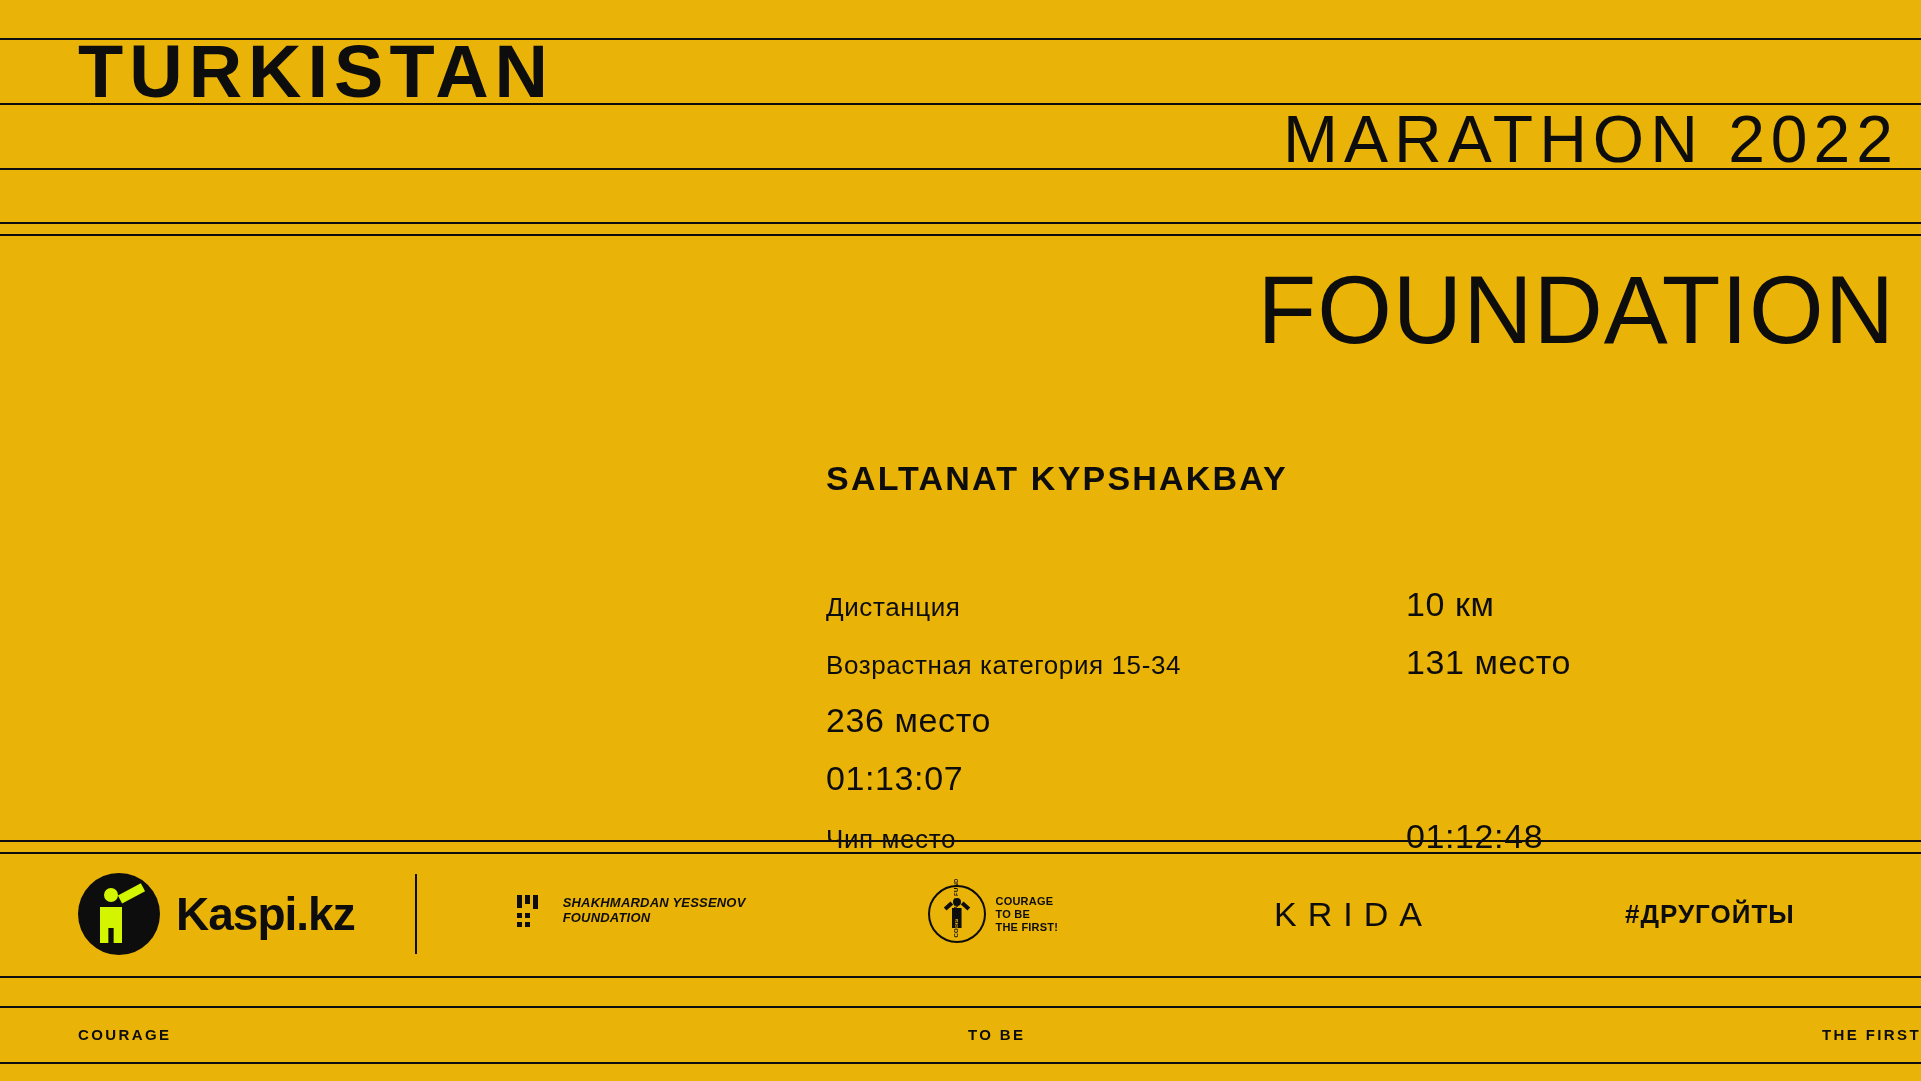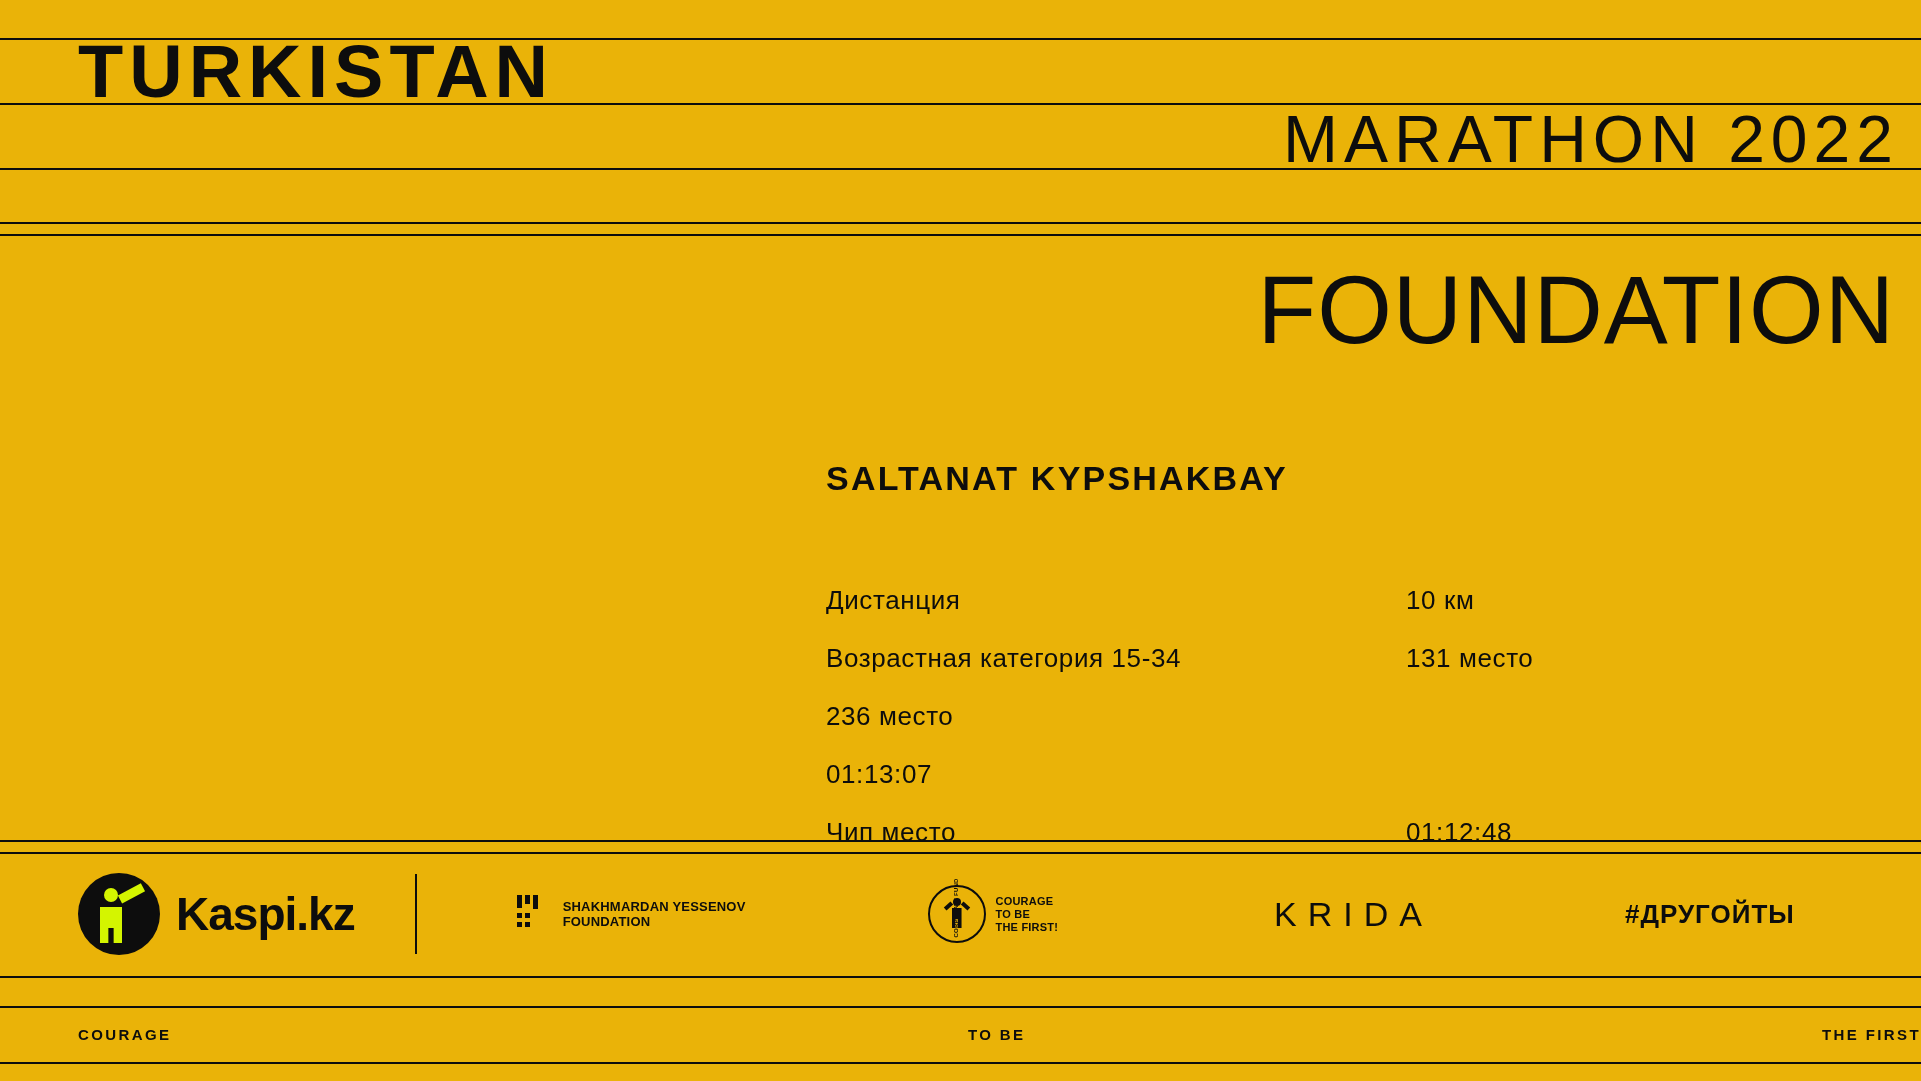--- a/index.html
+++ b/index.html
@@ -104,21 +104,21 @@
     height: 51px;
     margin-top: 7px;
   }
   .result-label {
     width: 580px;
     font-size: 26px;
     letter-spacing: 0.6px;
     white-space: nowrap;
   }
   .result-value {
-    font-size: 26px;
+    font-size: 34px;
     letter-spacing: 0.6px;
     white-space: nowrap;
   }
 
   
   .sponsors {
     position: absolute;
     left: 0;
     top: 852px;
     width: 1921px;
@@ -178,22 +178,23 @@
   }
   .divider-v {
     width: 2px;
     height: 80px;
     background: #0d0d0d;
     margin-left: 60px;
   }
 
   .sponsor-yessenov {
     display: flex;
-    align-items: center;
+    align-items: flex-start;
     margin-left: 100px;
+    font-style: italic;
   }
   .yessenov-bars {
     width: 34px;
     height: 38px;
     position: relative;
     flex: none;
   }
   .yessenov-bars i {
     position: absolute;
     background: #0d0d0d;

